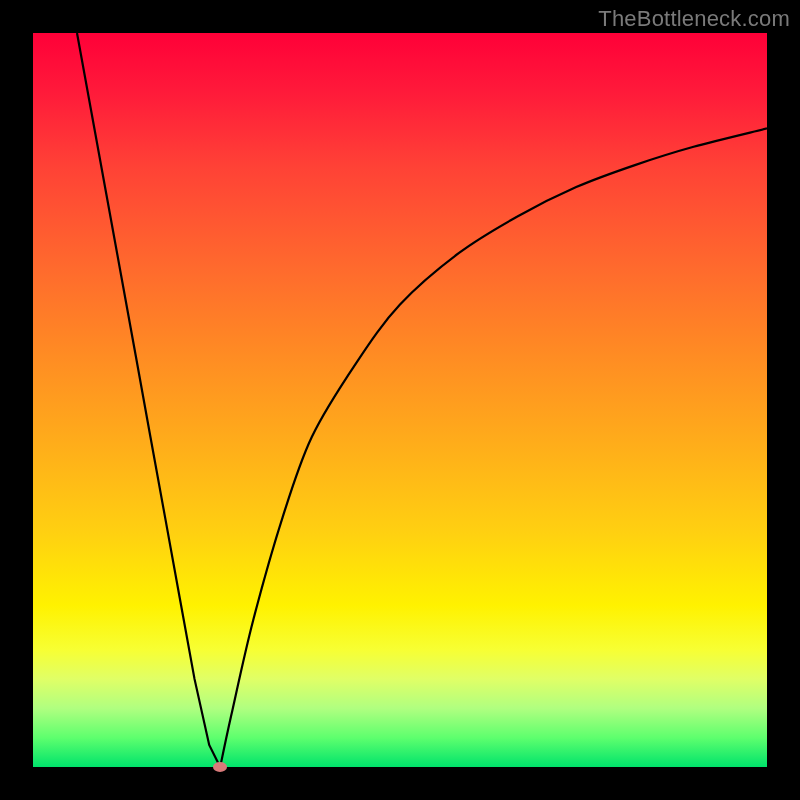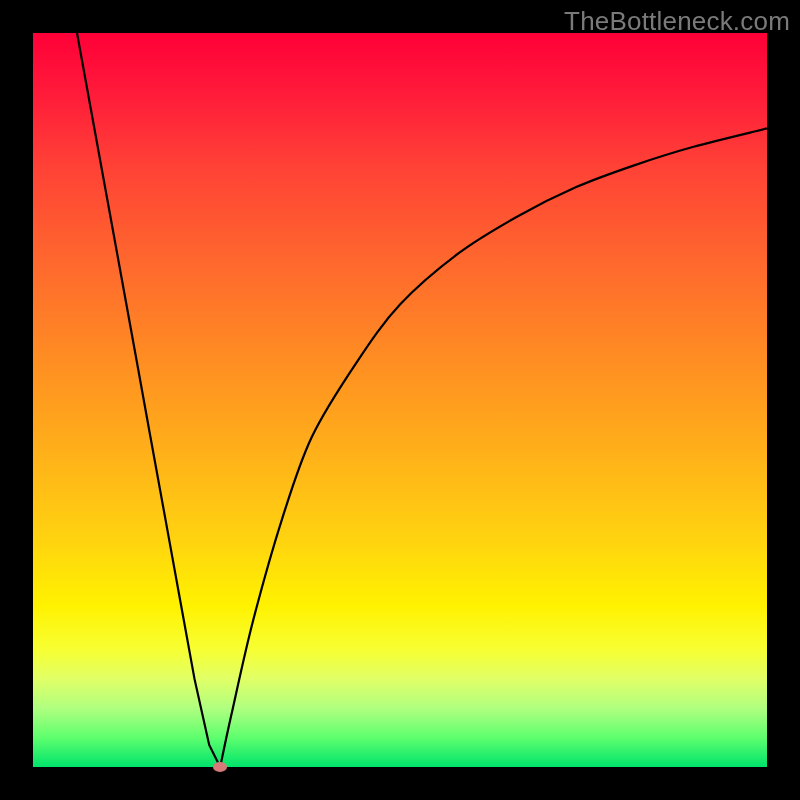--- a/index.html
+++ b/index.html
@@ -38,21 +38,21 @@
       #b0ff80 92%,
       #5eff6e 96%,
       #00e36b 100%
     );
   }
   .watermark {
     position: absolute;
     top: 6px;
     right: 10px;
     color: #7a7a7a;
-    font-size: 26px;
+    font-size: 22px;
     font-weight: 500;
     letter-spacing: 0.2px;
     user-select: none;
   }
   svg.curve {
     position: absolute;
     left: 0;
     top: 0;
     width: 734px;
     height: 734px;

